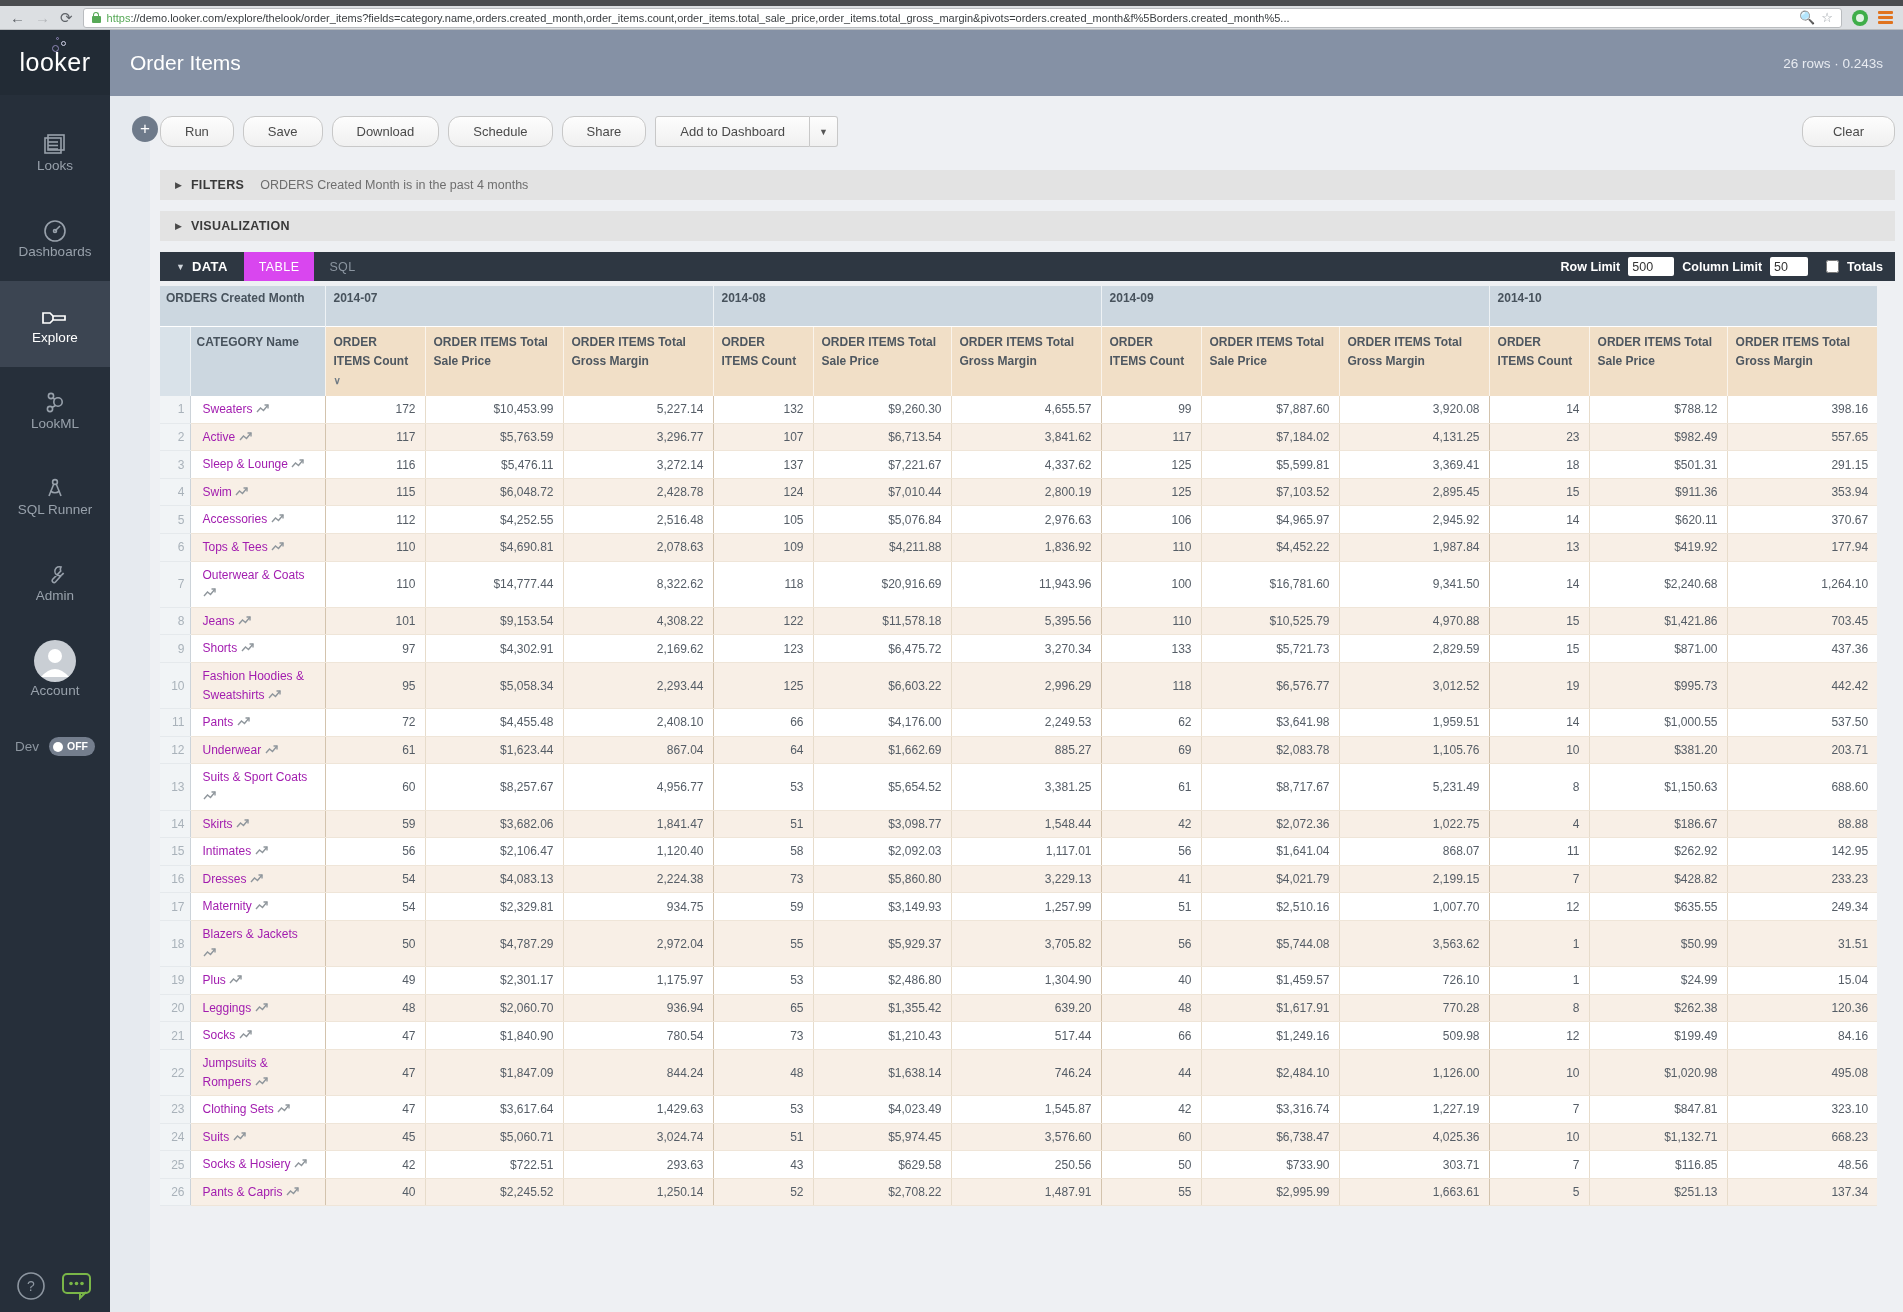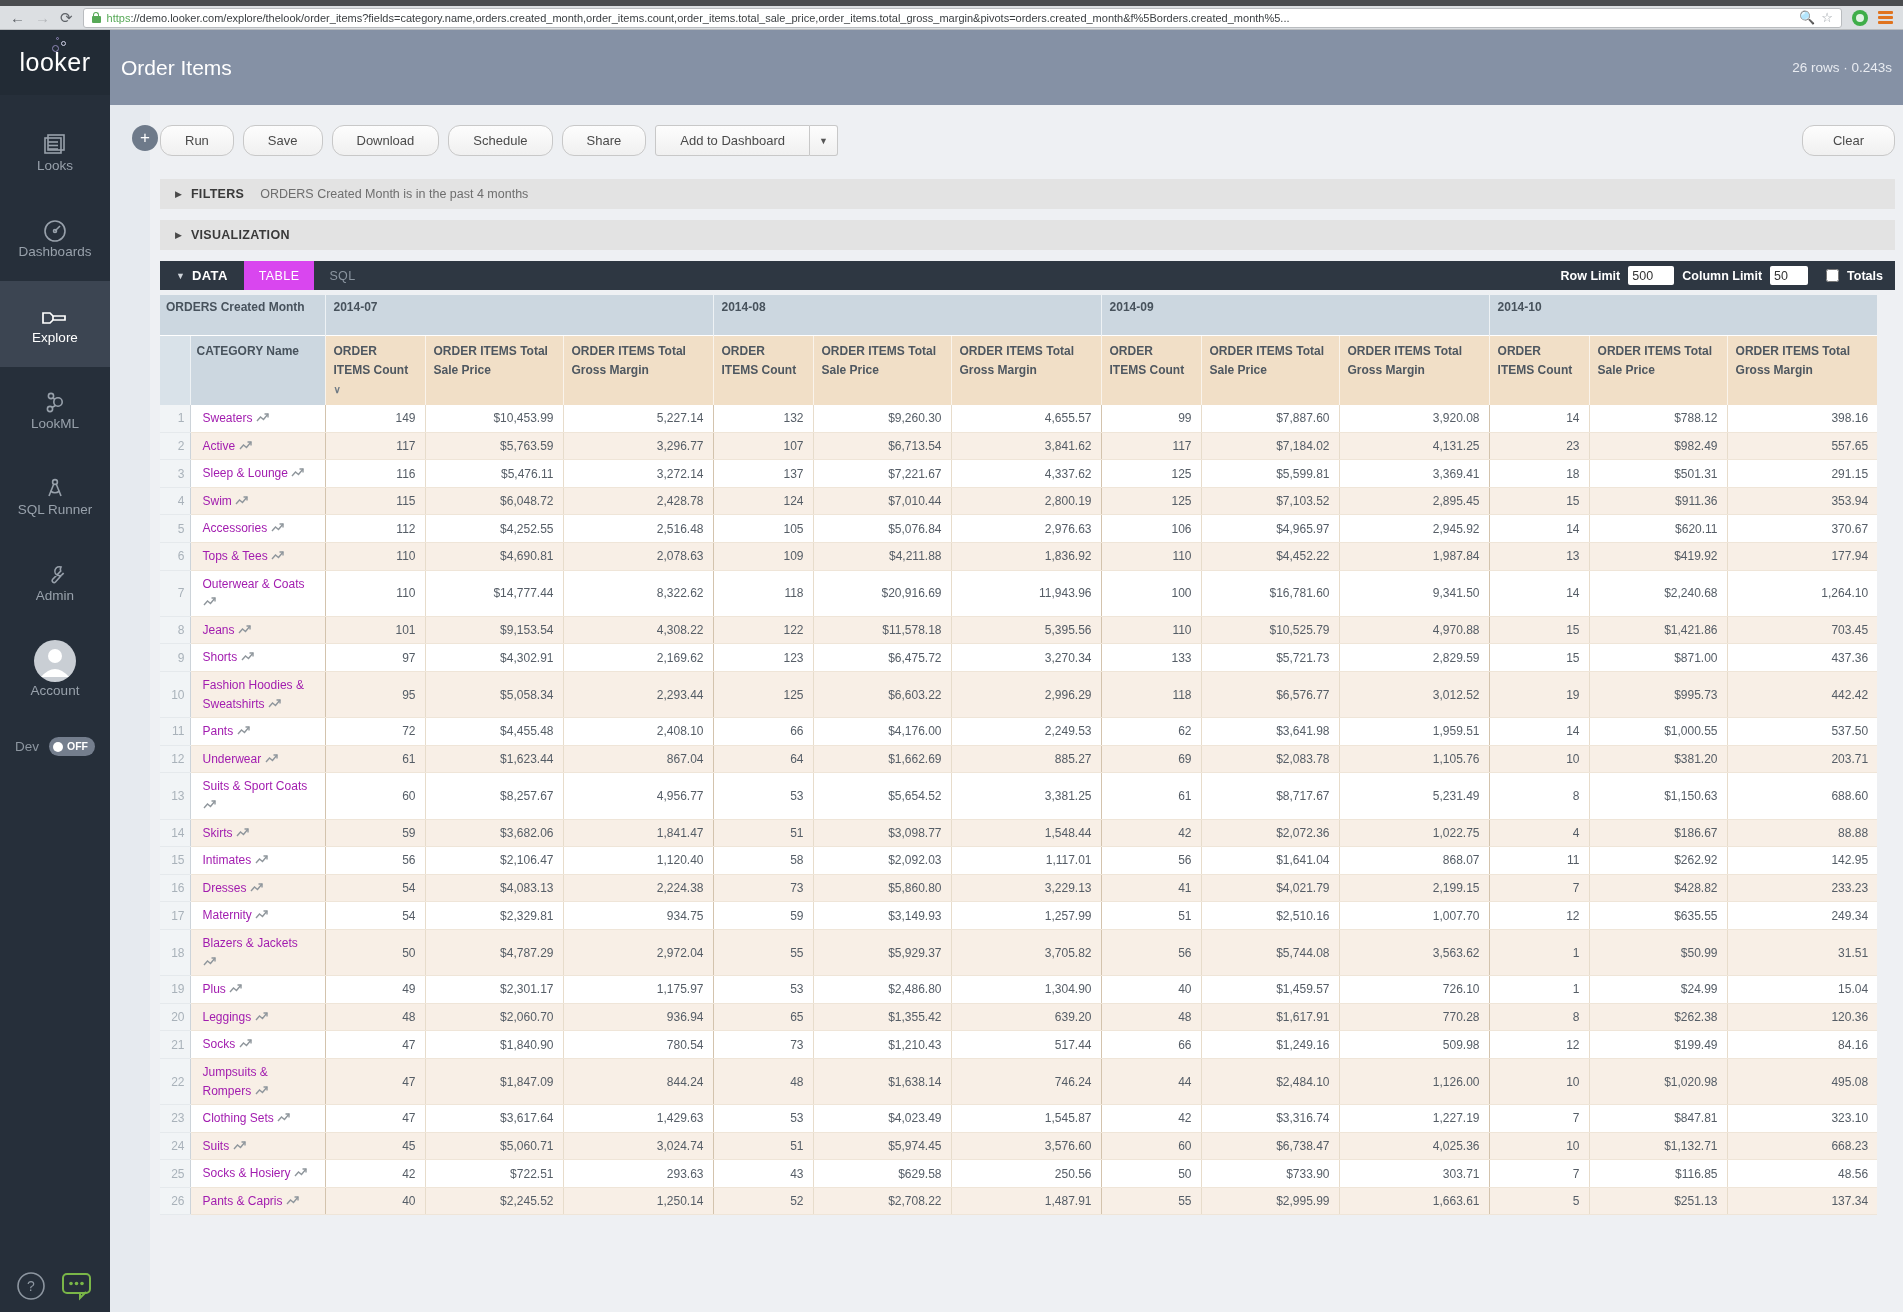--- a/index.html
+++ b/index.html
@@ -47,22 +47,22 @@
   .dev-row { display:flex; align-items:center; justify-content:center; gap:10px; margin-top:26px;
     color:#8d96a0; font-size:13.5px; }
   .toggle { width:46px; height:19px; background:#747e8d; border-radius:10px; position:relative; cursor:pointer; }
   .toggle .knob { position:absolute; left:4px; top:4.5px; width:10px; height:10px; background:#fff; border-radius:50%; }
   .toggle .t-label { position:absolute; right:7px; top:3px; font-size:10.5px; font-weight:bold; color:#fff; }
   .sidebar-bottom { position:absolute; bottom:10px; left:0; width:110px; display:flex;
     align-items:center; justify-content:space-between; padding:0 16px; }
 
   
   .main { flex:1; display:flex; flex-direction:column; min-width:0; }
-  .main-header { height:75px; background:#8591a5; display:flex; align-items:center;
-    padding:0 11px; flex:0 0 auto; }
+  .main-header { height:66px; background:#8591a5; display:flex; align-items:center;
+    padding:0 20px; flex:0 0 auto; }
   .page-title { color:#fff; font-size:21px; font-weight:normal; }
   .header-stats { margin-left:auto; color:#e8ebf1; font-size:13.5px; }
 
   .content { flex:1; position:relative; background:#eef0f3; }
   .gutter { position:absolute; left:0; top:0; bottom:0; width:40px; background:#e6eaef; }
   .plus-btn { position:absolute; left:22px; top:20px; width:26px; height:26px; border-radius:50%;
     background:#6e7a8a; color:#fff; font-size:17px; line-height:25px; text-align:center; cursor:pointer; z-index:2; }
   .content-inner { margin-left:40px; padding:20px 8px 0 10px; }
 
   .toolbar { display:flex; align-items:center; gap:9px; margin-bottom:23px; }
@@ -331,21 +331,21 @@
               <th class="measure">ORDER ITEMS Total Gross Margin</th>
             </tr>
           </thead>
           <tbody>
               <tr class="row-h plain">
                 <td class="rn">1</td>
                 <td class="cat"><span>Sweaters</span> <span class="spark"><svg width="15" height="11" viewBox="0 0 15 11" fill="none" stroke="#8f969c" stroke-width="1.4">
                       <polyline points="1,9 4.5,5 7.5,7.5 12,2"></polyline>
                       <polyline points="8.5,2 12,2 12,5.5"></polyline>
                     </svg></span></td>
-                <td class="num gs">149</td>
+                <td class="num gs">172</td>
                 <td class="num">$10,453.99</td>
                 <td class="num">5,227.14</td>
                 <td class="num gs">132</td>
                 <td class="num">$9,260.30</td>
                 <td class="num">4,655.57</td>
                 <td class="num gs">99</td>
                 <td class="num">$7,887.60</td>
                 <td class="num">3,920.08</td>
                 <td class="num gs">14</td>
                 <td class="num">$788.12</td>

